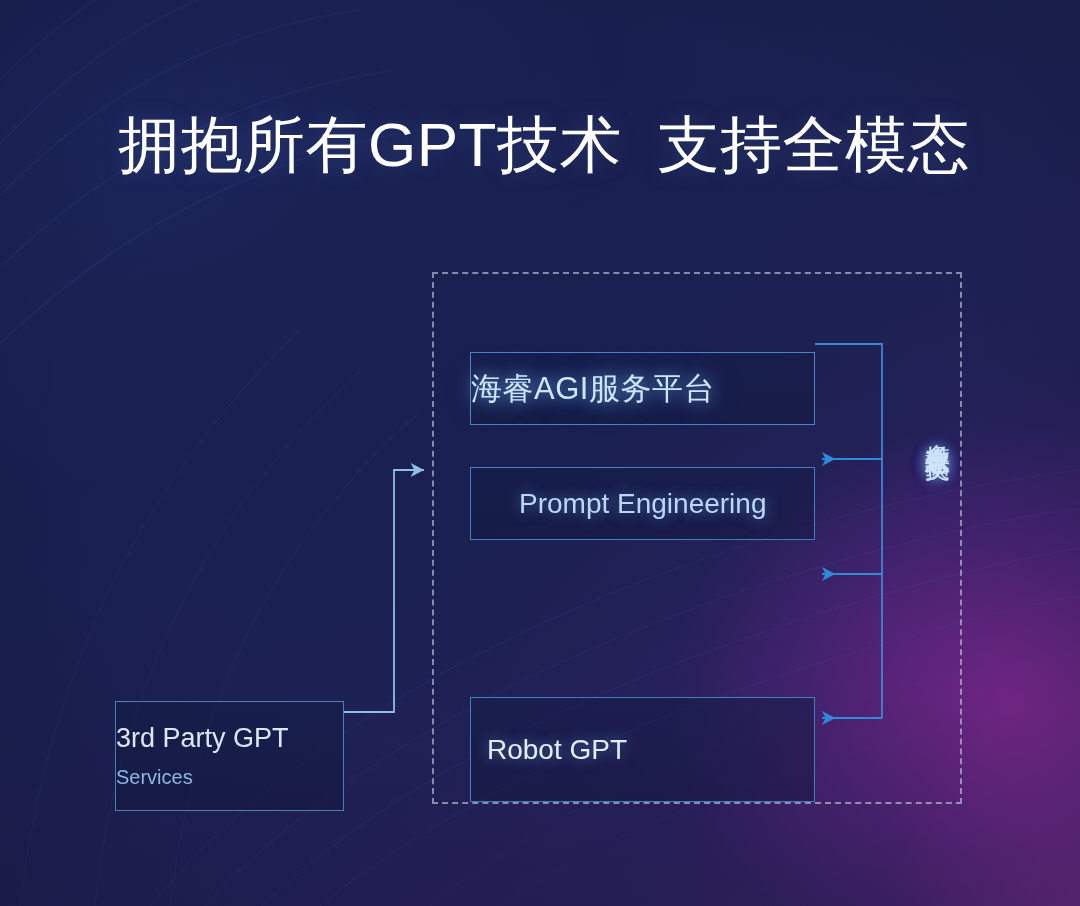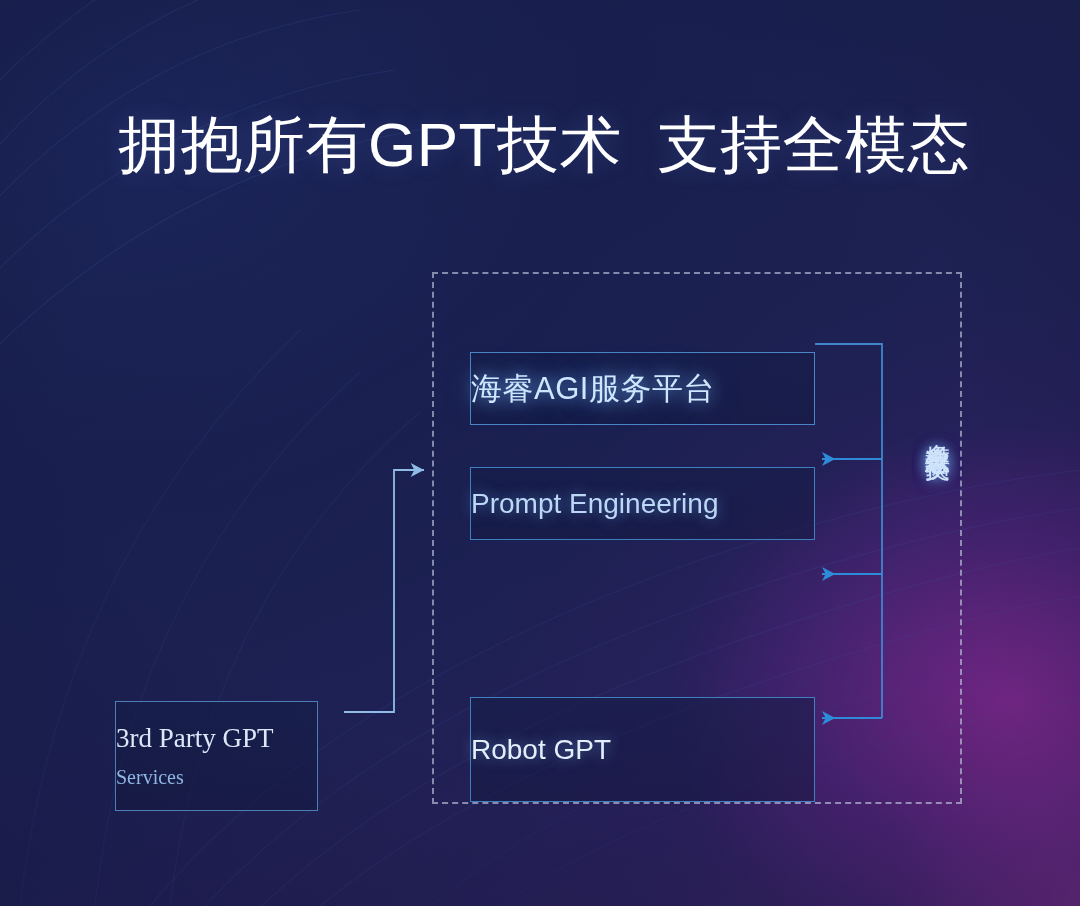--- a/index.html
+++ b/index.html
@@ -94,57 +94,57 @@
     border-color: #4a86c6;
   }
   #node-platform .line1 {
     font-size: 31px;
     color: #cfe6ff;
     text-shadow: 0 0 16px rgba(120,190,255,0.75), 0 0 34px rgba(90,150,255,0.45);
     letter-spacing: 0.5px;
   }
 
   #node-prompt {
-    left: 470px; top: 423px; width: 345px; height: 73px;
+    left: 470px; top: 423px; width: 345px; height: 73px; padding-left: 48px;
   }
   #node-prompt .line1 {
     font-size: 28px;
     color: #bcd8f6;
     text-shadow: 0 0 14px rgba(110,175,250,0.6);
   }
 
   #node-finetune {
     left: 470px; top: 538px; width: 345px; height: 73px;
   }
   #node-finetune .line1 {
     font-size: 28px;
     color: #bcd8f6;
     text-shadow: 0 0 14px rgba(110,175,250,0.6);
   }
 
   #node-robot {
     left: 470px; top: 653px; width: 345px; height: 105px;
     gap: 2px;
+    padding-left: 16px;
   }
   #node-robot .line1 {
     font-size: 28px;
     color: #e3eefb;
     text-shadow: 0 0 14px rgba(130,185,250,0.55);
   }
   #node-robot .line2 {
     font-size: 25px;
     color: #a8c8ec;
     text-shadow: 0 0 12px rgba(110,175,250,0.45);
   }
 
   #node-thirdparty {
-    left: 115px; top: 657px; width: 203px; height: 110px;
+    left: 115px; top: 657px; width: 229px; height: 110px;
     border-color: #4e7fb4;
     gap: 12px;
-    font-family: Liberation Serif, serif;
   }
   #node-thirdparty .line1 {
     font-size: 27px;
     color: #dbe8f8;
   }
   #node-thirdparty .line2 {
     font-size: 20px;
     color: #8fb6e4;
   }
 

